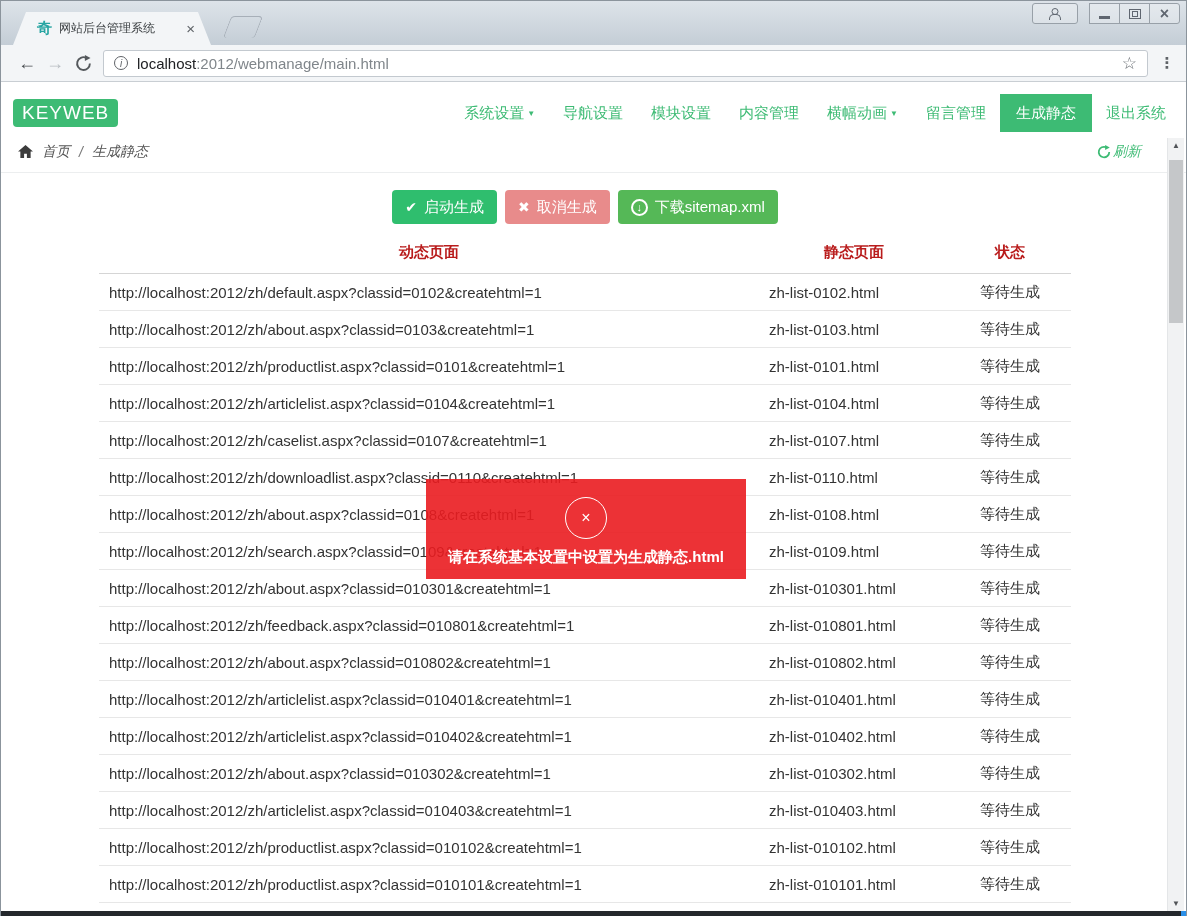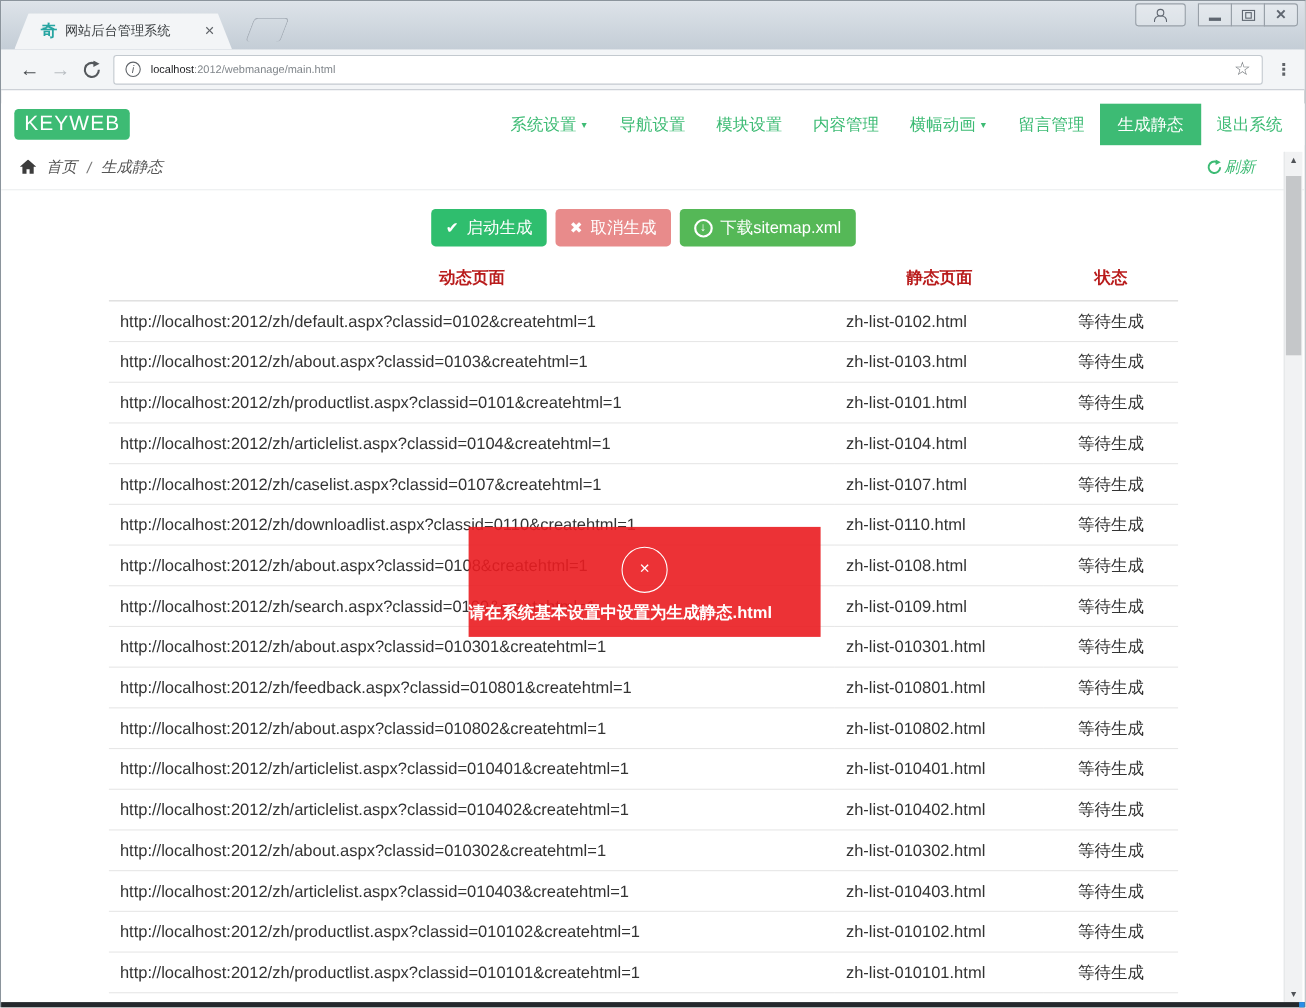--- a/index.html
+++ b/index.html
@@ -45,21 +45,21 @@
              display:flex; align-items:center; padding:0 10px 0 12px; flex:none; }
   .navbtn { width:28px; text-align:center; font-size:18px; line-height:1; cursor:pointer; flex:none; }
   .btn-back { color:#4a4e52; }
   .btn-forward { color:#b9bec3; }
   .btn-reload { display:flex; justify-content:center; }
   .urlbar { flex:1; height:27px; background:#fff; border:1px solid #c3c9cf; border-radius:3px;
             display:flex; align-items:center; padding:0 10px; margin:0 10px 0 6px; }
   .info-icon { width:14px; height:14px; border:1px solid #5f6368; border-radius:50%;
                color:#5f6368; font-size:10px; font-style:italic; display:flex;
                align-items:center; justify-content:center; flex:none; }
-  .url-text { font-size:10px; margin-left:9px; white-space:nowrap; }
+  .url-text { font-size:15px; margin-left:9px; white-space:nowrap; }
   .url-host { color:#202124; }
   .url-rest { color:#80868b; }
   .star-icon { margin-left:auto; color:#6b7075; font-size:17px; cursor:pointer; }
   .menu-dots { width:18px; text-align:center; color:#5f6368; font-size:15px; font-weight:bold; cursor:pointer; }
 
   
   .page { position:relative; flex:1; background:#fff; overflow:hidden;margin-top:12px; }
 
   .navbar { height:38px; display:flex; align-items:center; padding-left:12px; background:#fff; }
   .logo { background:#3dbb74; color:#fff; font-size:19px; padding:3px 9px; border-radius:4px;
@@ -101,21 +101,21 @@
   .status-generating { color:#0000ee; text-decoration:underline; cursor:pointer; }
   .status-waiting { color:#333; }
 
   
   .toast { position:absolute; left:425px; top:385px; width:320px; height:100px;
            background:rgba(234,28,32,0.9); z-index:5; }
   .toast-close { position:absolute; left:50%; top:18px; transform:translateX(-50%);
                  width:42px; height:42px; border:1px solid #fff; border-radius:50%;
                  color:#fff; font-size:16px; display:flex; align-items:center;
                  justify-content:center; cursor:pointer; }
-  .toast-text { position:absolute; bottom:12px; width:100%; text-align:left;
+  .toast-text { position:absolute; bottom:12px; width:100%; text-align:center;
                 color:#fff; font-weight:bold; font-size:15px; }
 
   
   .scrollbar { position:absolute; top:44px; bottom:0; right:2px; width:17px;
                background:#f1f2f3; border-left:1px solid #e4e6e8; z-index:6; }
   .scroll-btn { height:15px; display:flex; align-items:center; justify-content:center;
                 font-size:8px; color:#505357; cursor:pointer; }
   .scroll-btn.down { position:absolute; bottom:0; left:0; right:0; }
   .scroll-thumb { position:absolute; top:22px; left:1px; right:1px; height:163px;
                   background:#c5c7c9; cursor:grab; }

